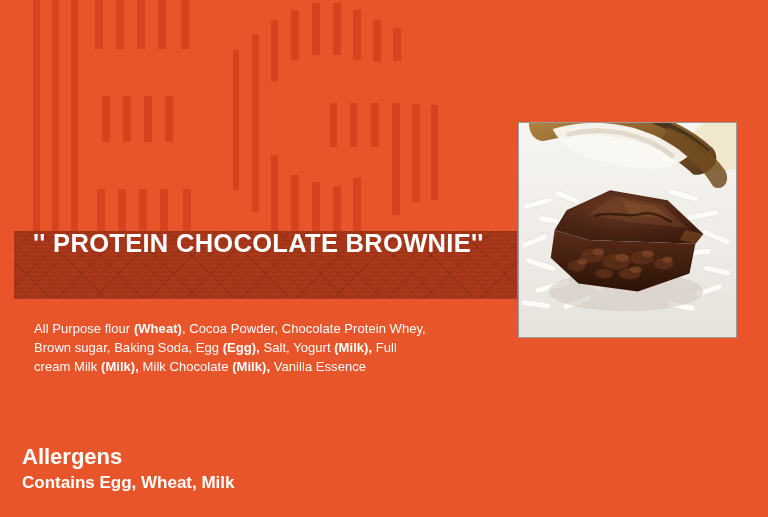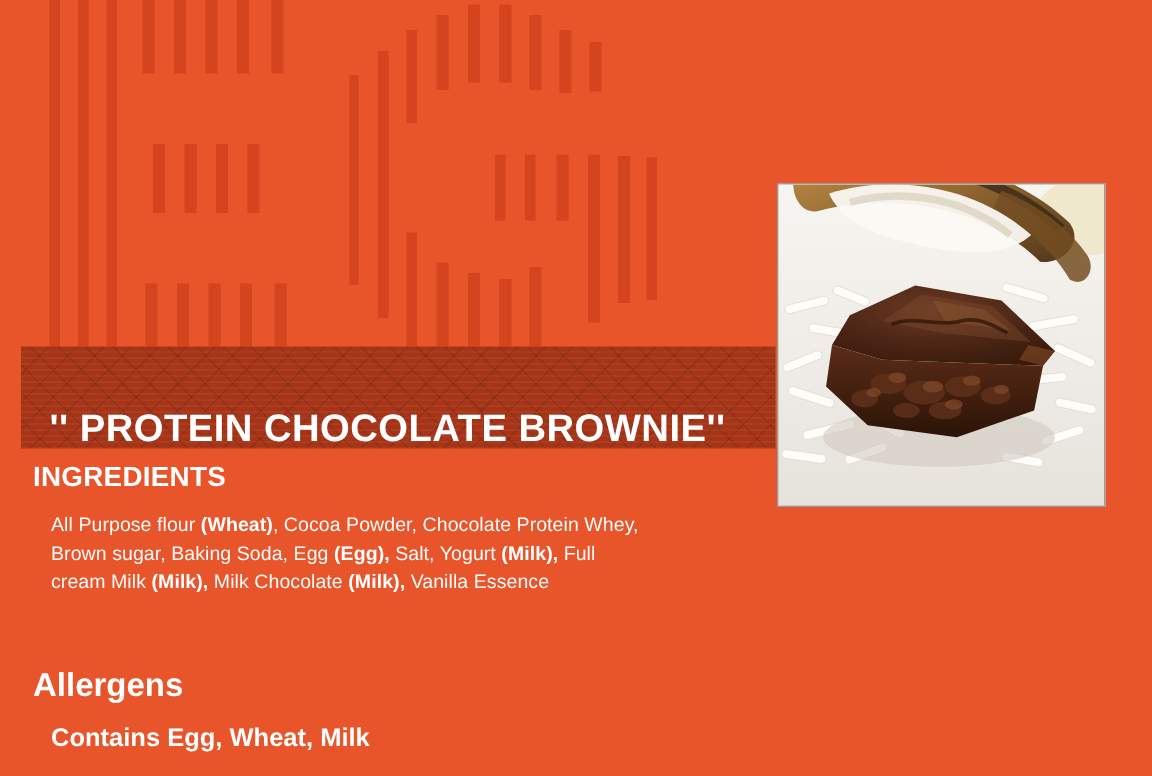--- a/index.html
+++ b/index.html
@@ -39,21 +39,21 @@
       repeating-linear-gradient(45deg,
         rgba(0,0,0,0.10) 0px, rgba(0,0,0,0.10) 1px,
         rgba(255,255,255,0.0) 1px, rgba(255,255,255,0.0) 13px),
       repeating-linear-gradient(-45deg,
         rgba(0,0,0,0.10) 0px, rgba(0,0,0,0.10) 1px,
         rgba(255,255,255,0.0) 1px, rgba(255,255,255,0.0) 13px),
       repeating-linear-gradient(0deg,
         rgba(255,255,255,0.045) 0px, rgba(255,255,255,0.045) 1px,
         rgba(0,0,0,0.0) 1px, rgba(0,0,0,0.0) 4px);
     display: flex;
-    align-items: flex-end;
+    align-items: flex-start;
     box-sizing: border-box;
     padding-left: 19px;
   }
   .title-text {
     color: #ffffff;
     font-size: 25.5px;
     font-weight: bold;
     letter-spacing: 0.3px;
     white-space: nowrap;
     line-height: 1;
@@ -107,21 +107,21 @@
     color: #ffffff;
     font-size: 22px;
     font-weight: bold;
     margin: 0 0 3px 0;
     line-height: 1.2;
   }
   .allergens-line {
     color: #ffffff;
     font-size: 17px;
     font-weight: bold;
-    margin: 12px;
+    margin: 0;
     line-height: 1.2;
   }
 </style>
 </head>
 <body>
 
 <div class="poster">
 
   <div class="watermark">
     <svg width="500" height="232" viewBox="0 0 500 232" xmlns="http://www.w3.org/2000/svg">
@@ -270,21 +270,20 @@
 
       <path d="M168 108 L186 112 L178 122 L162 118 Z" fill="#8a5128" opacity="0.55"></path>
     </svg>
   </div>
 
   <div class="title-banner">
     <span class="title-text">'' PROTEIN CHOCOLATE BROWNIE''</span>
   </div>
 
   <div class="info">
-    <p class="heading">INGREDIENTS</p>
     <p class="ingredients-body"><span>All Purpose flour </span><b>(Wheat)</b><span>, Cocoa Powder, Chocolate Protein Whey, Brown sugar, Baking Soda, Egg </span><b>(Egg),</b><span> Salt, Yogurt </span><b>(Milk),</b><span> Full cream Milk </span><b>(Milk),</b><span> Milk Chocolate </span><b>(Milk),</b><span> Vanilla Essence</span></p>
   </div>
 
   <div class="allergens">
     <p class="allergens-title">Allergens</p>
     <p class="allergens-line">Contains Egg, Wheat, Milk</p>
   </div>
 
 </div>
 

